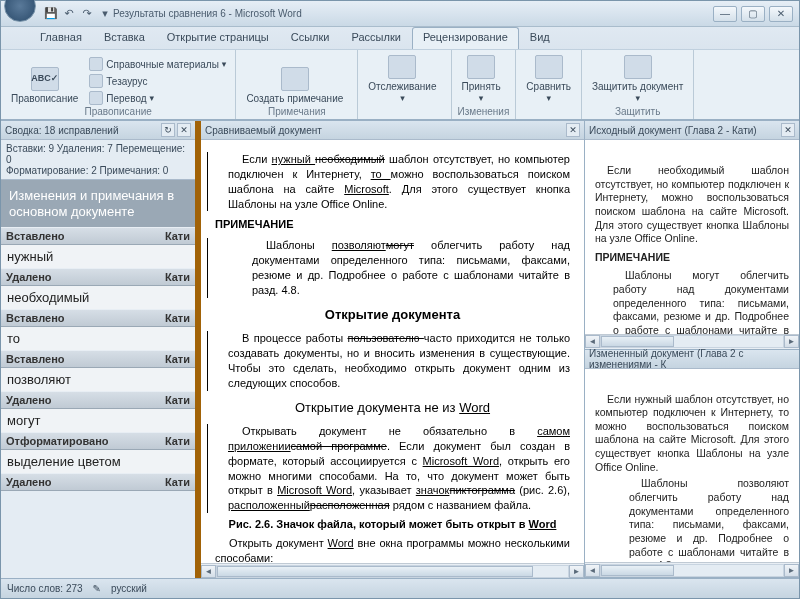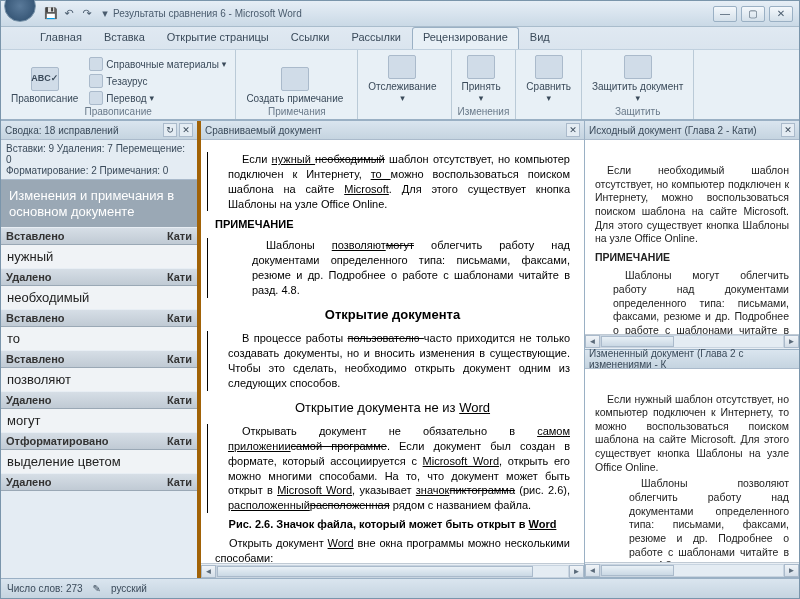--- a/index.html
+++ b/index.html
@@ -19,21 +19,21 @@
 .ribgroups{display:flex;height:70px;background:#e8f0f6;border-top:1px solid #c0d0de}
 .group{border-right:1px solid #bacad7;padding:2px 6px;display:flex;flex-direction:column;justify-content:space-between}
 .group-body{display:flex;align-items:flex-end;gap:4px;flex:1}
 .group-label{text-align:center;font-size:10px;color:#6a7a8a}
 .bigbtn{display:flex;flex-direction:column;align-items:center;gap:2px;padding:2px 4px;font-size:10px;text-align:center;line-height:1.1;color:#3a4a5a}
 .bigbtn .bi{width:28px;height:24px;background:#d0dce8;border:1px solid #aabacb;border-radius:2px}
 .smallbtn{display:flex;align-items:center;gap:3px;font-size:10px;color:#3a4a5a;padding:1px 3px}
 .smallbtn .si{width:14px;height:14px;background:#d0dce8;border:1px solid #aabacb;border-radius:2px}
 .vlist{display:flex;flex-direction:column;gap:1px}
 .workarea{flex:1;display:flex;min-height:0;border-top:1px solid #9ab0c4}
-.left{width:200px;display:flex;flex-direction:column;background:#e4ecf3;border-right:4px solid #a16207}
+.left{width:200px;display:flex;flex-direction:column;background:#e4ecf3;border-right:6px solid #a16207}
 .panehdr{height:19px;background:linear-gradient(#dae5ef,#c5d4e0);border-bottom:1px solid #aabacb;display:flex;align-items:center;padding:0 4px;font-size:10px;color:#3a4a5a}
 .panehdr .sp{flex:1}
 .stats{padding:3px 5px;font-size:10px;border-bottom:1px solid #aabacb;color:#3a4a5a}
 .changes-title{background:#9aa8b5;color:#fff;font-weight:normal;padding:8px;font-size:13px;line-height:1.2}
 .chglist{flex:1;overflow:auto}
 .chg-hdr{background:linear-gradient(#d6dee6,#c0cad4);border-top:1px solid #e8eef4;border-bottom:1px solid #9aa8b5;padding:2px 5px;display:flex;justify-content:space-between;font-size:11px;font-weight:bold;color:#333}
 .chg-body{padding:4px 6px;font-size:13px;background:#f0f3f6}
 .center{flex:1;display:flex;flex-direction:column;border-right:1px solid #9ab0c4;min-width:0}
 .doc{flex:1;overflow:auto;background:#fff;padding:8px 14px;font-family:'Times New Roman',serif;font-size:11px;line-height:1.35;color:#000}
 .doc h3{text-align:center;font-size:13px;font-weight:bold;margin:8px 0}

